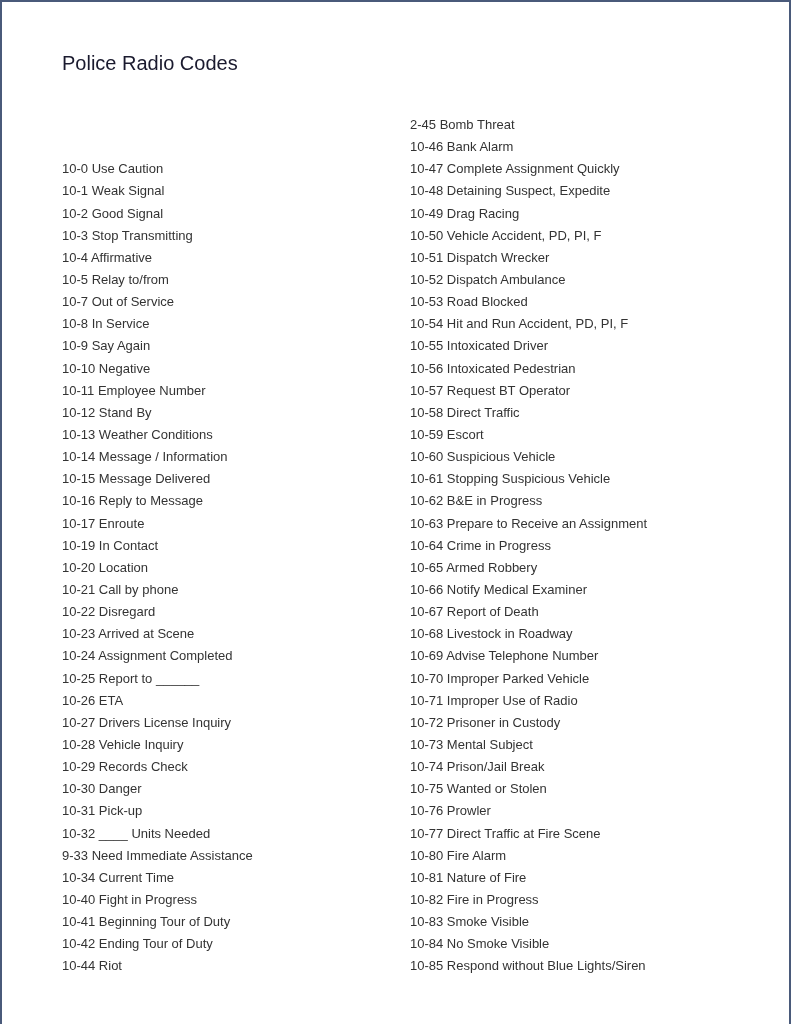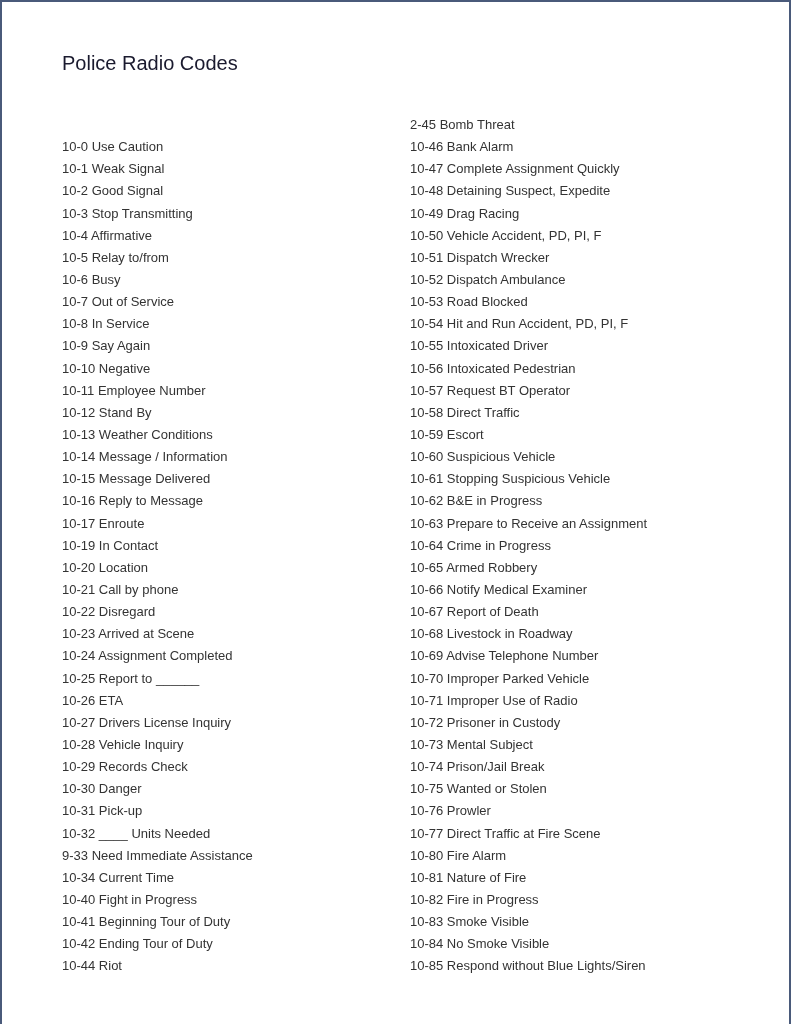--- a/index.html
+++ b/index.html
@@ -54,21 +54,20 @@
   <div class="page-title">Police Radio Codes</div>
   <div class="codes-container">
 
   <div class="column">
         <div class="code-item">10-0 Use Caution</div>
         <div class="code-item">10-1 Weak Signal</div>
         <div class="code-item">10-2 Good Signal</div>
         <div class="code-item">10-3 Stop Transmitting</div>
         <div class="code-item">10-4 Affirmative</div>
         <div class="code-item">10-5 Relay to/from</div>
-        <div class="code-item">10-6 Busy</div>
         <div class="code-item">10-7 Out of Service</div>
         <div class="code-item">10-8 In Service</div>
         <div class="code-item">10-9 Say Again</div>
         <div class="code-item">10-10 Negative</div>
         <div class="code-item">10-11 Employee Number</div>
         <div class="code-item">10-12 Stand By</div>
         <div class="code-item">10-13 Weather Conditions</div>
         <div class="code-item">10-14 Message / Information</div>
         <div class="code-item">10-15 Message Delivered</div>
         <div class="code-item">10-16 Reply to Message</div>

